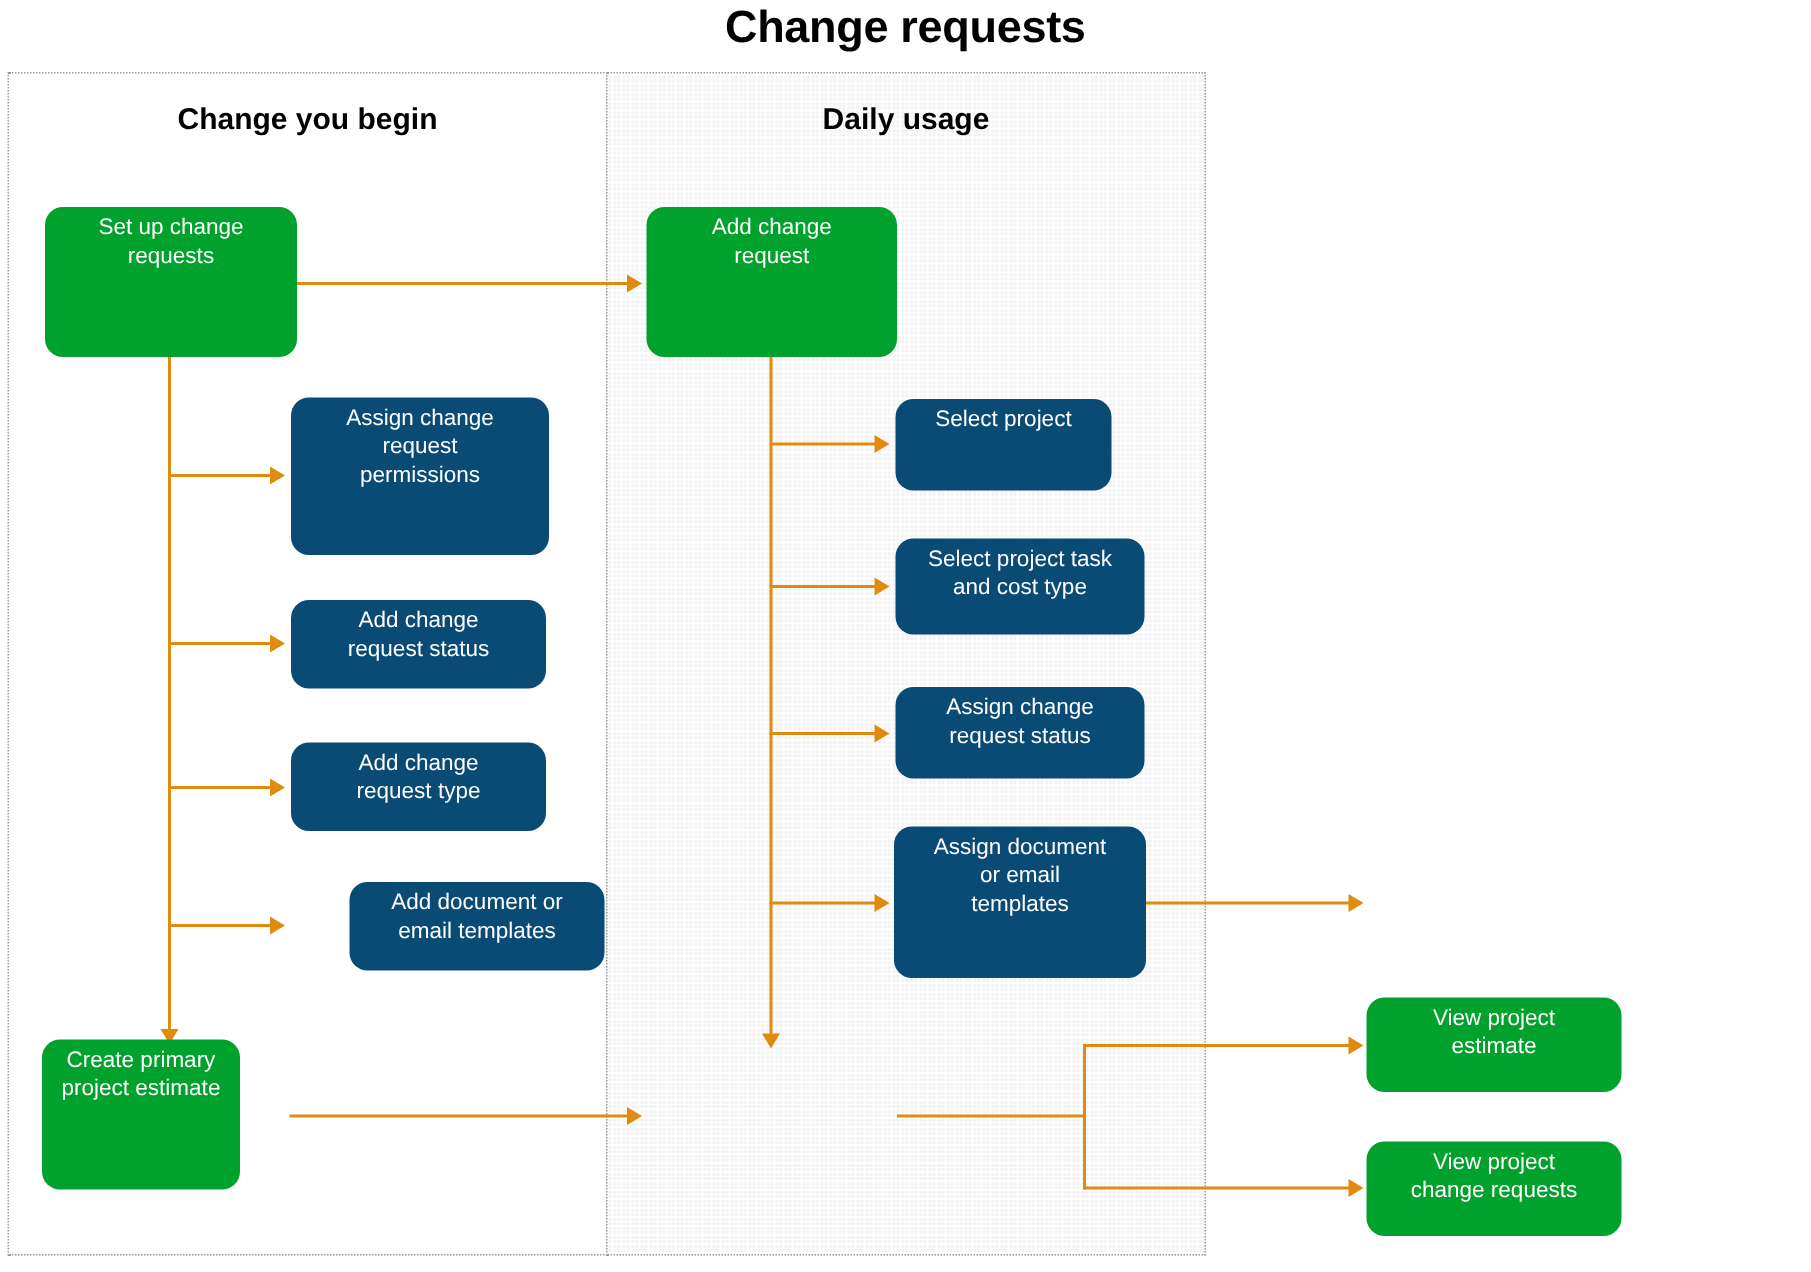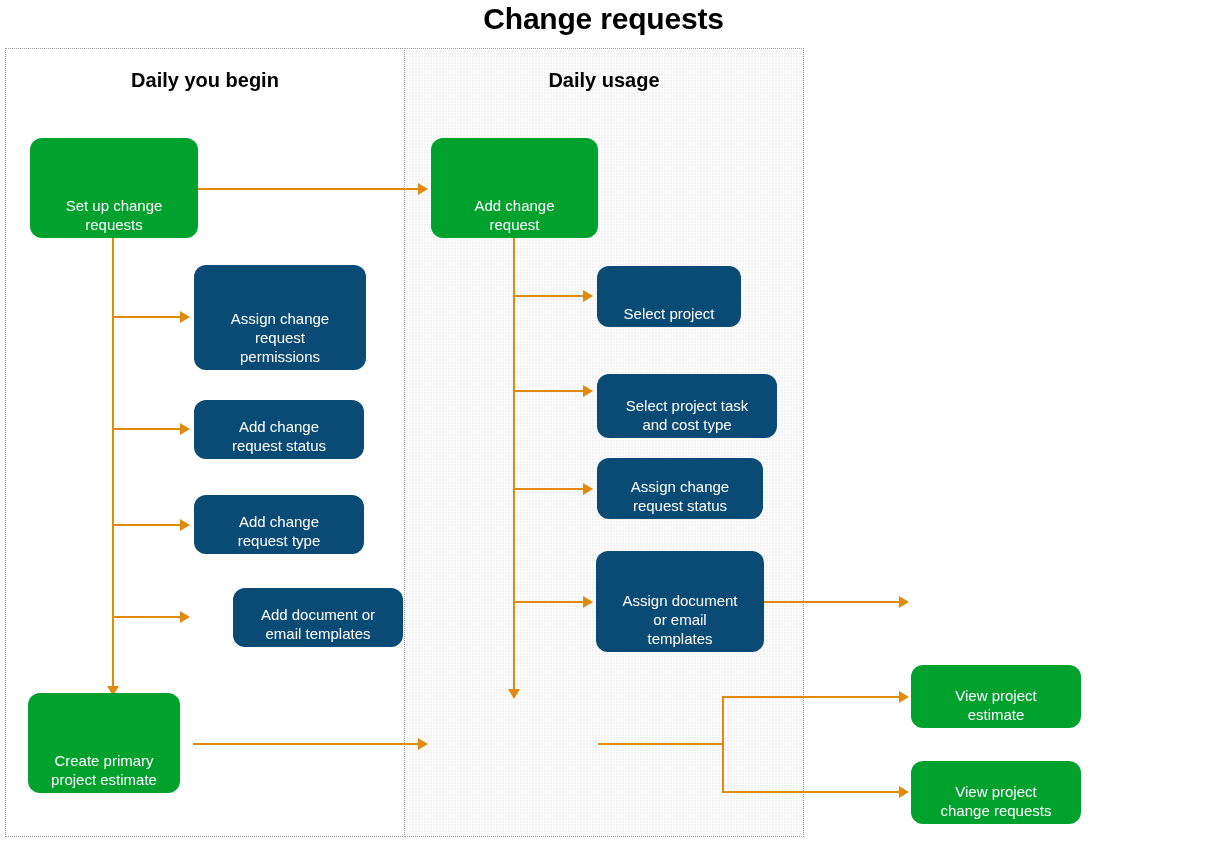--- a/index.html
+++ b/index.html
@@ -62,21 +62,21 @@
     font-weight: 700;
     color: #000000;
   }
 
   
   .node {
     position: absolute;
     box-sizing: border-box;
     border-radius: 12px;
     display: flex;
-    align-items: flex-end;
+    align-items: flex-start;
     justify-content: center;
     text-align: center;
     color: #ffffff;
     font-size: 15px;
     line-height: 19px;
     padding: 4px 8px;
     z-index: 6;
   }
   .node-green { background: #00a22d; }
   .node-blue  { background: #0a4b75; }
@@ -108,21 +108,21 @@
   }
 </style>
 </head>
 <body>
 
 <div id="canvas">
 
   <div class="diagram-title">Change requests</div>
 
   <div class="lane lane-white" style="left:5px; width:400px;">
-    <div class="lane-title">Daily you begin</div>
+    <div class="lane-title">Change you begin</div>
   </div>
 
   <div class="lane lane-shade" style="left:404px; width:400px;">
     <div class="lane-title">Daily usage</div>
   </div>
 
 
   <div class="conn h" style="left:198px; top:188px; width:222px;"></div>
   <div class="arrow arrow-r" style="left:418px; top:183px;"></div>
 
@@ -188,35 +188,35 @@
   <div class="node node-blue" style="left:194px; top:495px; width:170px; height:59px;">
     <span style="white-space:pre-line;">Add change
 request type</span>
   </div>
 
   <div class="node node-blue" style="left:194px; top:588px; width:170px; height:59px;margin-left:39px;">
     <span style="white-space:pre-line;">Add document or
 email templates</span>
   </div>
 
-  <div class="node node-green" style="left:28px; top:693px; width:152px; height:100px;">
+  <div class="node node-green" style="left:28px; top:693px; width:132px; height:100px;">
     <span style="white-space:pre-line;">Create primary
 project estimate</span>
   </div>
 
   <div class="node node-green" style="left:431px; top:138px; width:167px; height:100px;">
     <span style="white-space:pre-line;">Add change
 request</span>
   </div>
 
   <div class="node node-blue" style="left:597px; top:266px; width:144px; height:61px;">
     <span style="white-space:pre-line;">Select project</span>
   </div>
 
-  <div class="node node-blue" style="left:597px; top:374px; width:180px; height:64px;">
+  <div class="node node-blue" style="left:597px; top:359px; width:166px; height:64px;">
     <span style="white-space:pre-line;">Select project task
 and cost type</span>
   </div>
 
   <div class="node node-blue" style="left:597px; top:458px; width:166px; height:61px;">
     <span style="white-space:pre-line;">Assign change
 request status</span>
   </div>
 
   <div class="node node-blue" style="left:596px; top:551px; width:168px; height:101px;">

